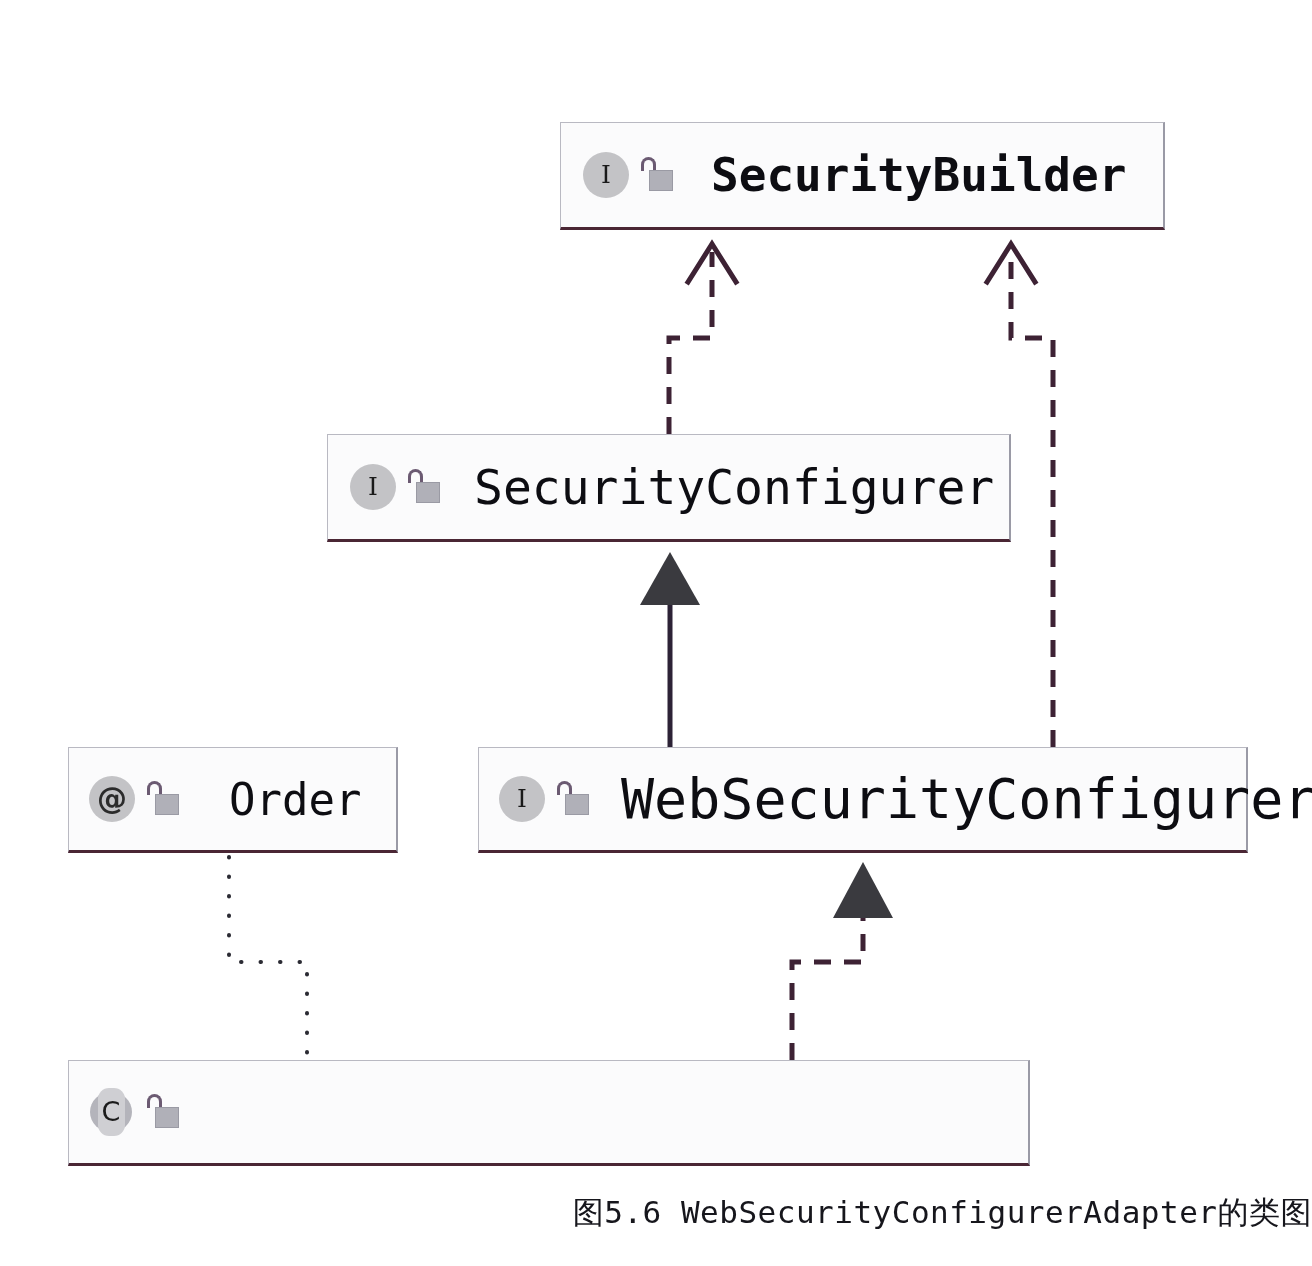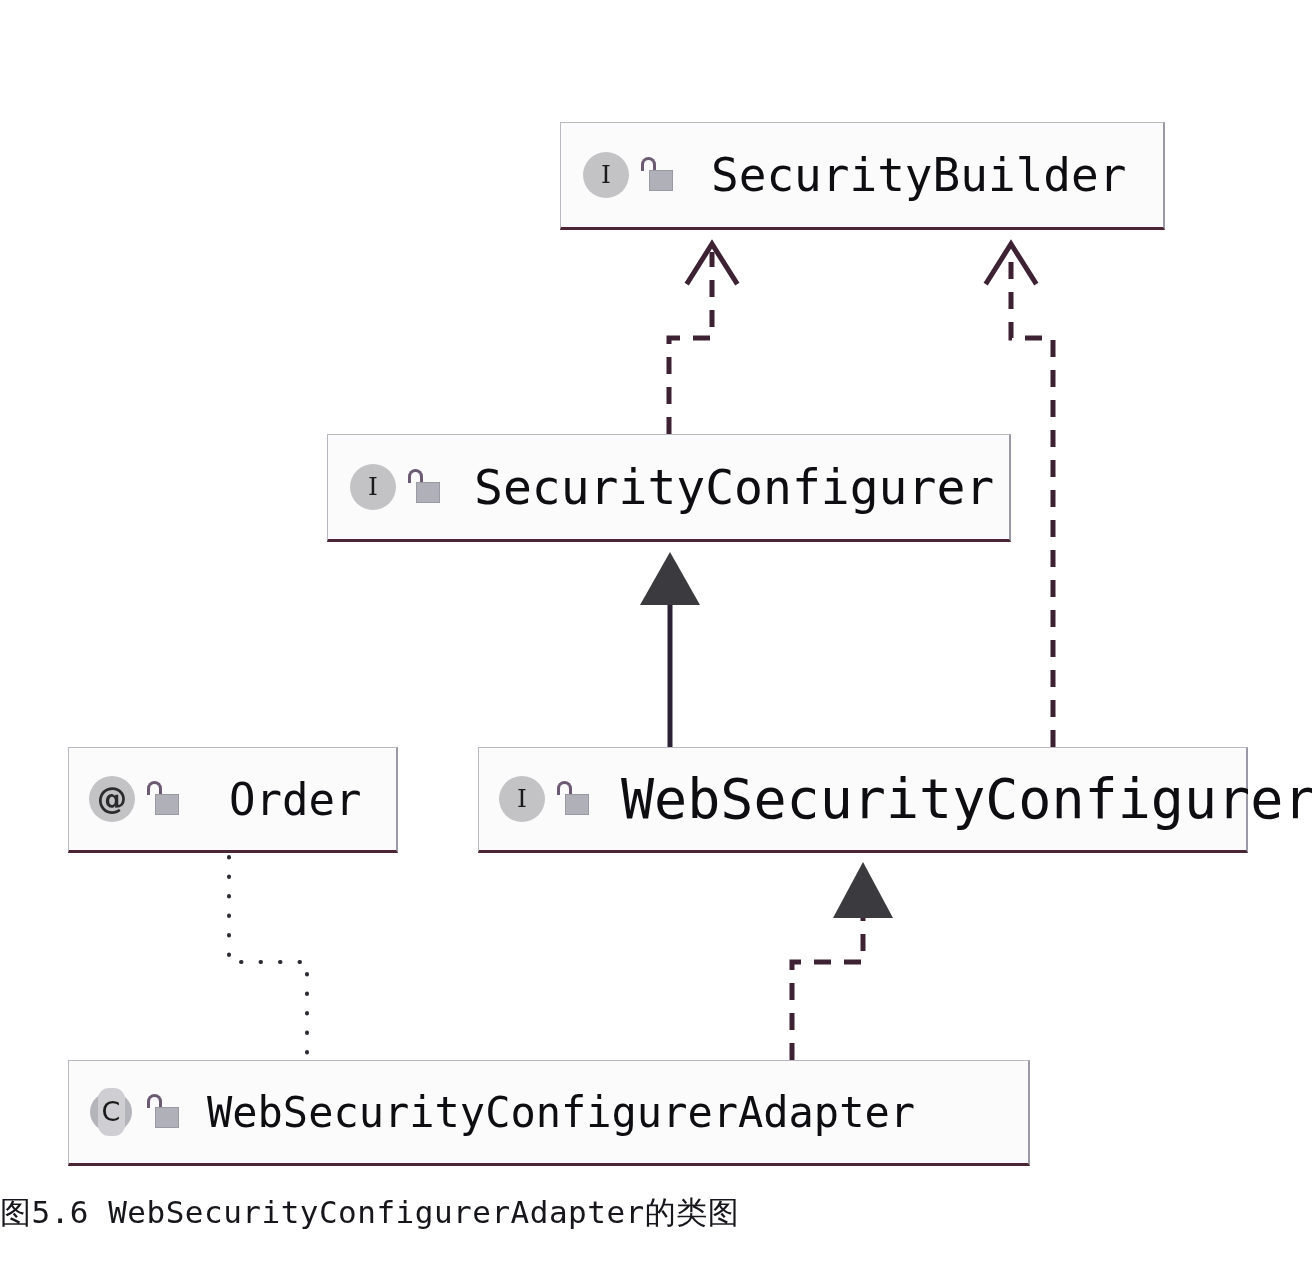--- a/index.html
+++ b/index.html
@@ -135,21 +135,21 @@
   .box-title {
     font-family: "DejaVu Sans Mono", "Liberation Mono", monospace;
     color: #0d0d12;
     white-space: nowrap;
   }
   .caption {
     position: absolute;
     left: 0;
     top: 1192px;
     width: 1312px;
-    text-align: left;
+    text-align: right;
     font-family: "DejaVu Sans Mono", "Liberation Mono", monospace;
     font-size: 31px;
     color: #16161c;
     letter-spacing: 0.5px;
   }
 </style>
 </head>
 <body>
 
 <div id="page">
@@ -187,21 +187,21 @@
   </svg>
 
   <div class="uml-box" style="left:560px; top:122px; width:605px; height:108px; padding-left:22px;">
     <span class="icons">
       <span class="stereo-icon icon-interface">I</span>
       <span class="stereo-icon icon-lock">
         <span class="shackle"></span>
           <span class="body"></span>
       </span>
     </span>
-    <span class="box-title" style="font-size:46px; margin-left:38px;">SecurityBuilder</span>
+    <span class="box-title" style="font-size:46px; margin-left:38px;font-weight:bold;">SecurityBuilder</span>
   </div>
 
   <div class="uml-box" style="left:327px; top:434px; width:684px; height:108px; padding-left:22px;">
     <span class="icons">
       <span class="stereo-icon icon-interface">I</span>
       <span class="stereo-icon icon-lock">
         <span class="shackle"></span>
           <span class="body"></span>
       </span>
     </span>
@@ -235,18 +235,17 @@
       <span class="stereo-icon icon-class">
         <span class="disc"></span>
         <span class="plate"></span>
         <span class="letter">C</span>
       </span>
       <span class="stereo-icon icon-lock">
         <span class="shackle"></span>
           <span class="body"></span>
       </span>
     </span>
-    <span class="box-title" style="font-size:42px; margin-left:28px;">WebSecurityConfigurerAdapter</span>
   </div>
 
   <div class="caption">图5.6  WebSecurityConfigurerAdapter的类图</div>
 
 </div>
 
 </body></html>

